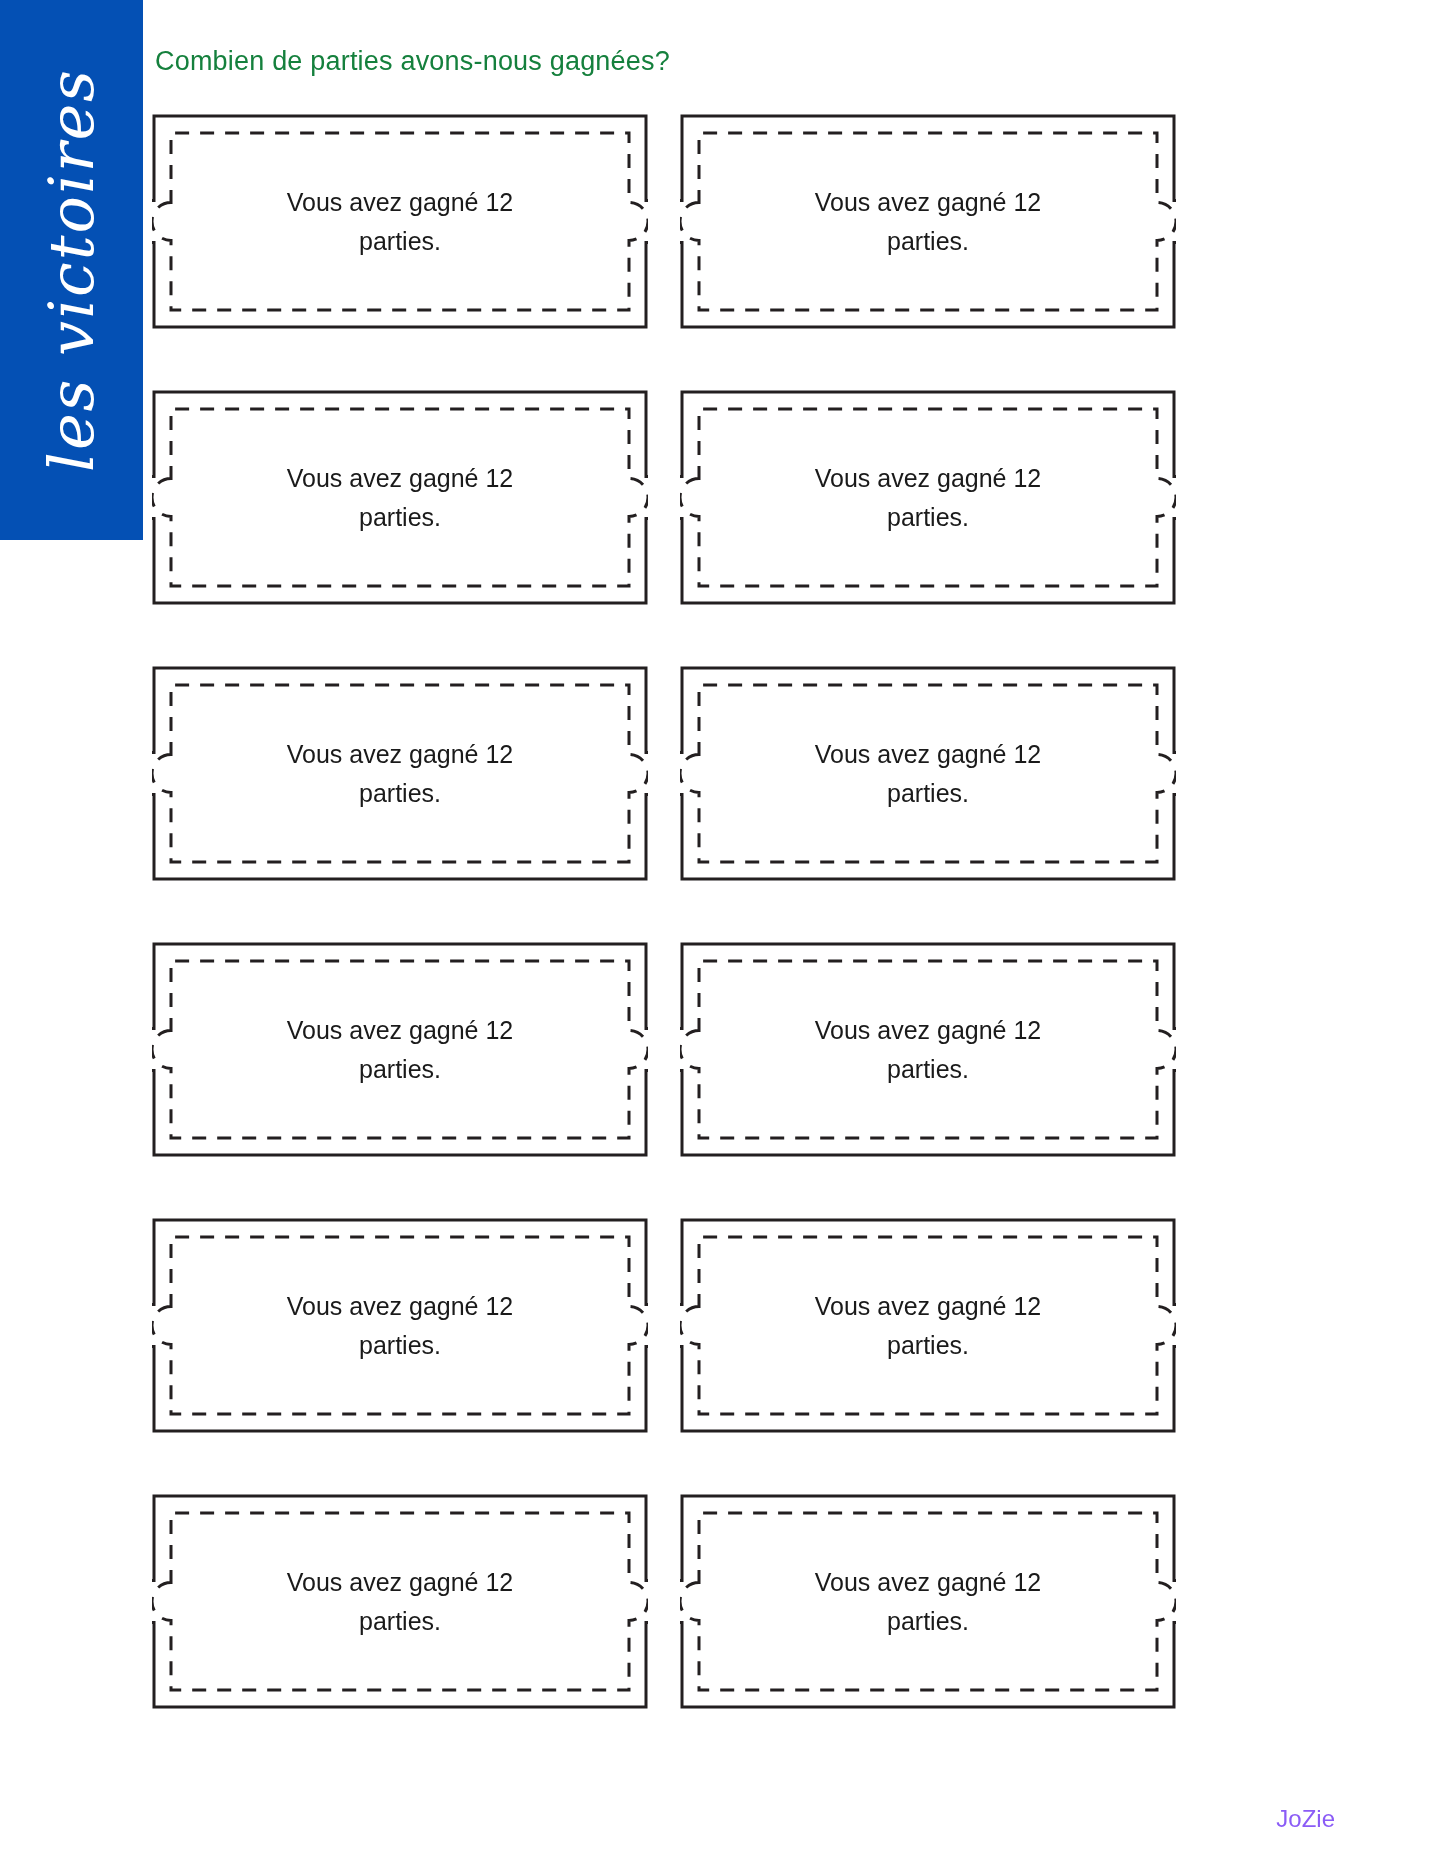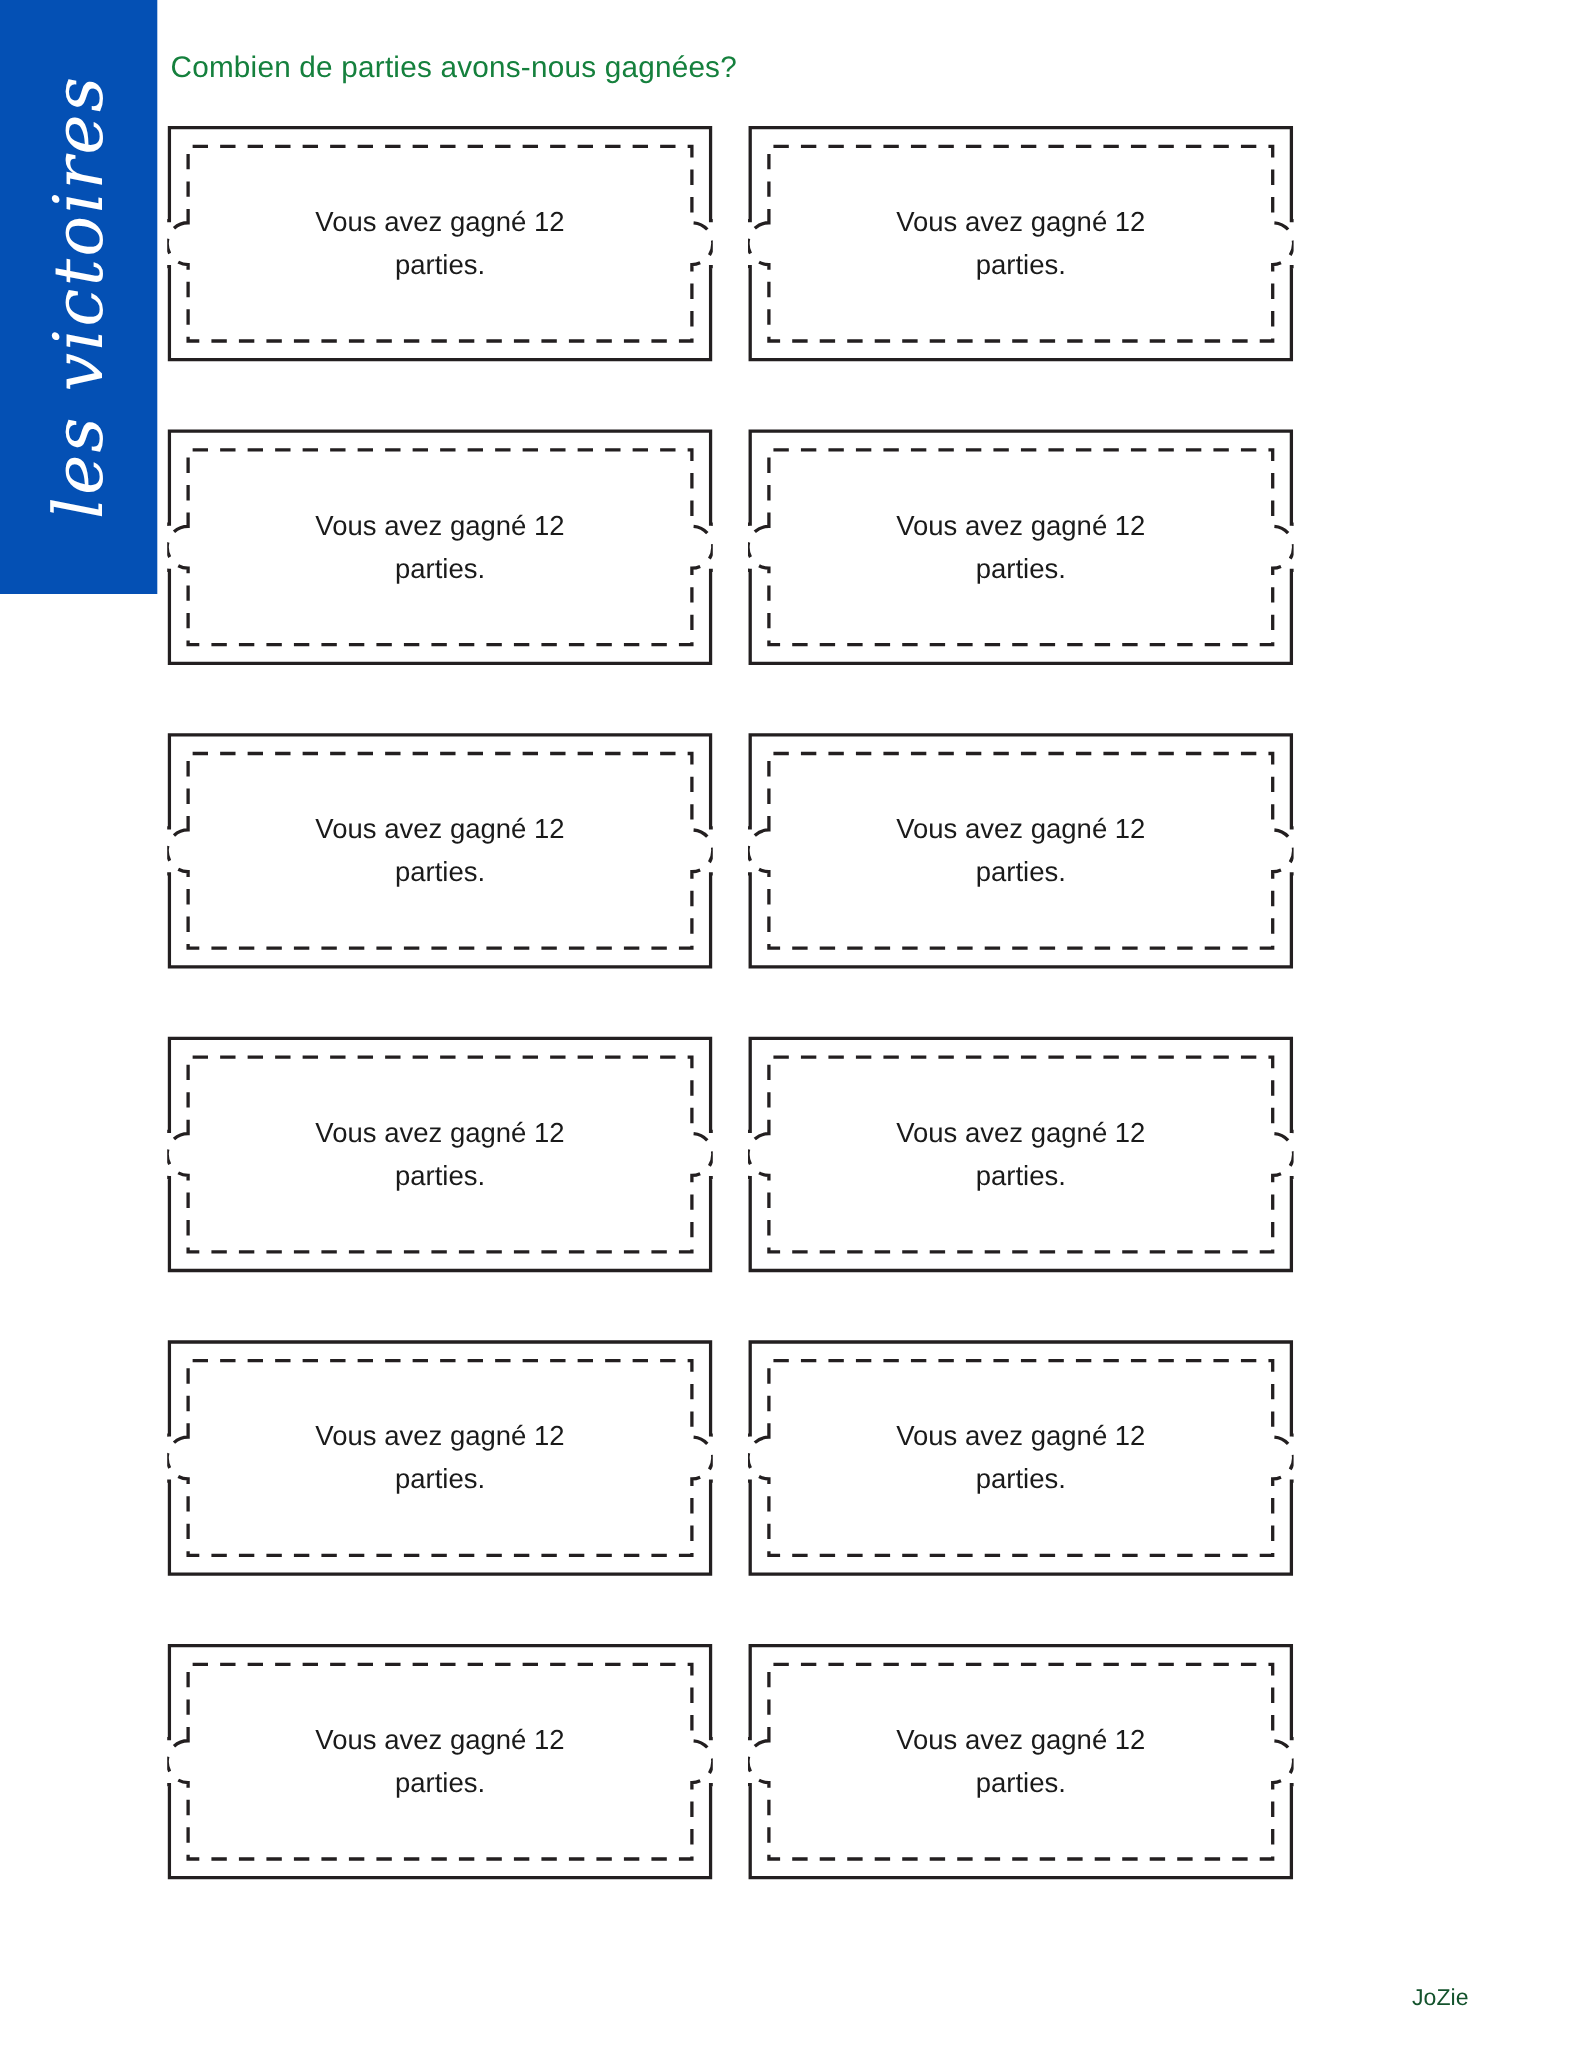--- a/index.html
+++ b/index.html
@@ -116,22 +116,22 @@
     color: #1a1a1a;
     font-family: "Liberation Sans", sans-serif;
     font-weight: 400;
   }
 
   
   .footer-credit {
     position: absolute;
     right: 110px;
     top: 1805px;
-    font-size: 21px;
-    color: #14532d;
+    font-size: 24px;
+    color: #8b5cf6;
     font-family: "Liberation Sans", sans-serif;
   }
 </style>
 </head>
 <body>
 
 <div class="sidebar">
   <div class="sidebar-label-wrap">
     <span class="sidebar-label">les victoires</span>
   </div>

